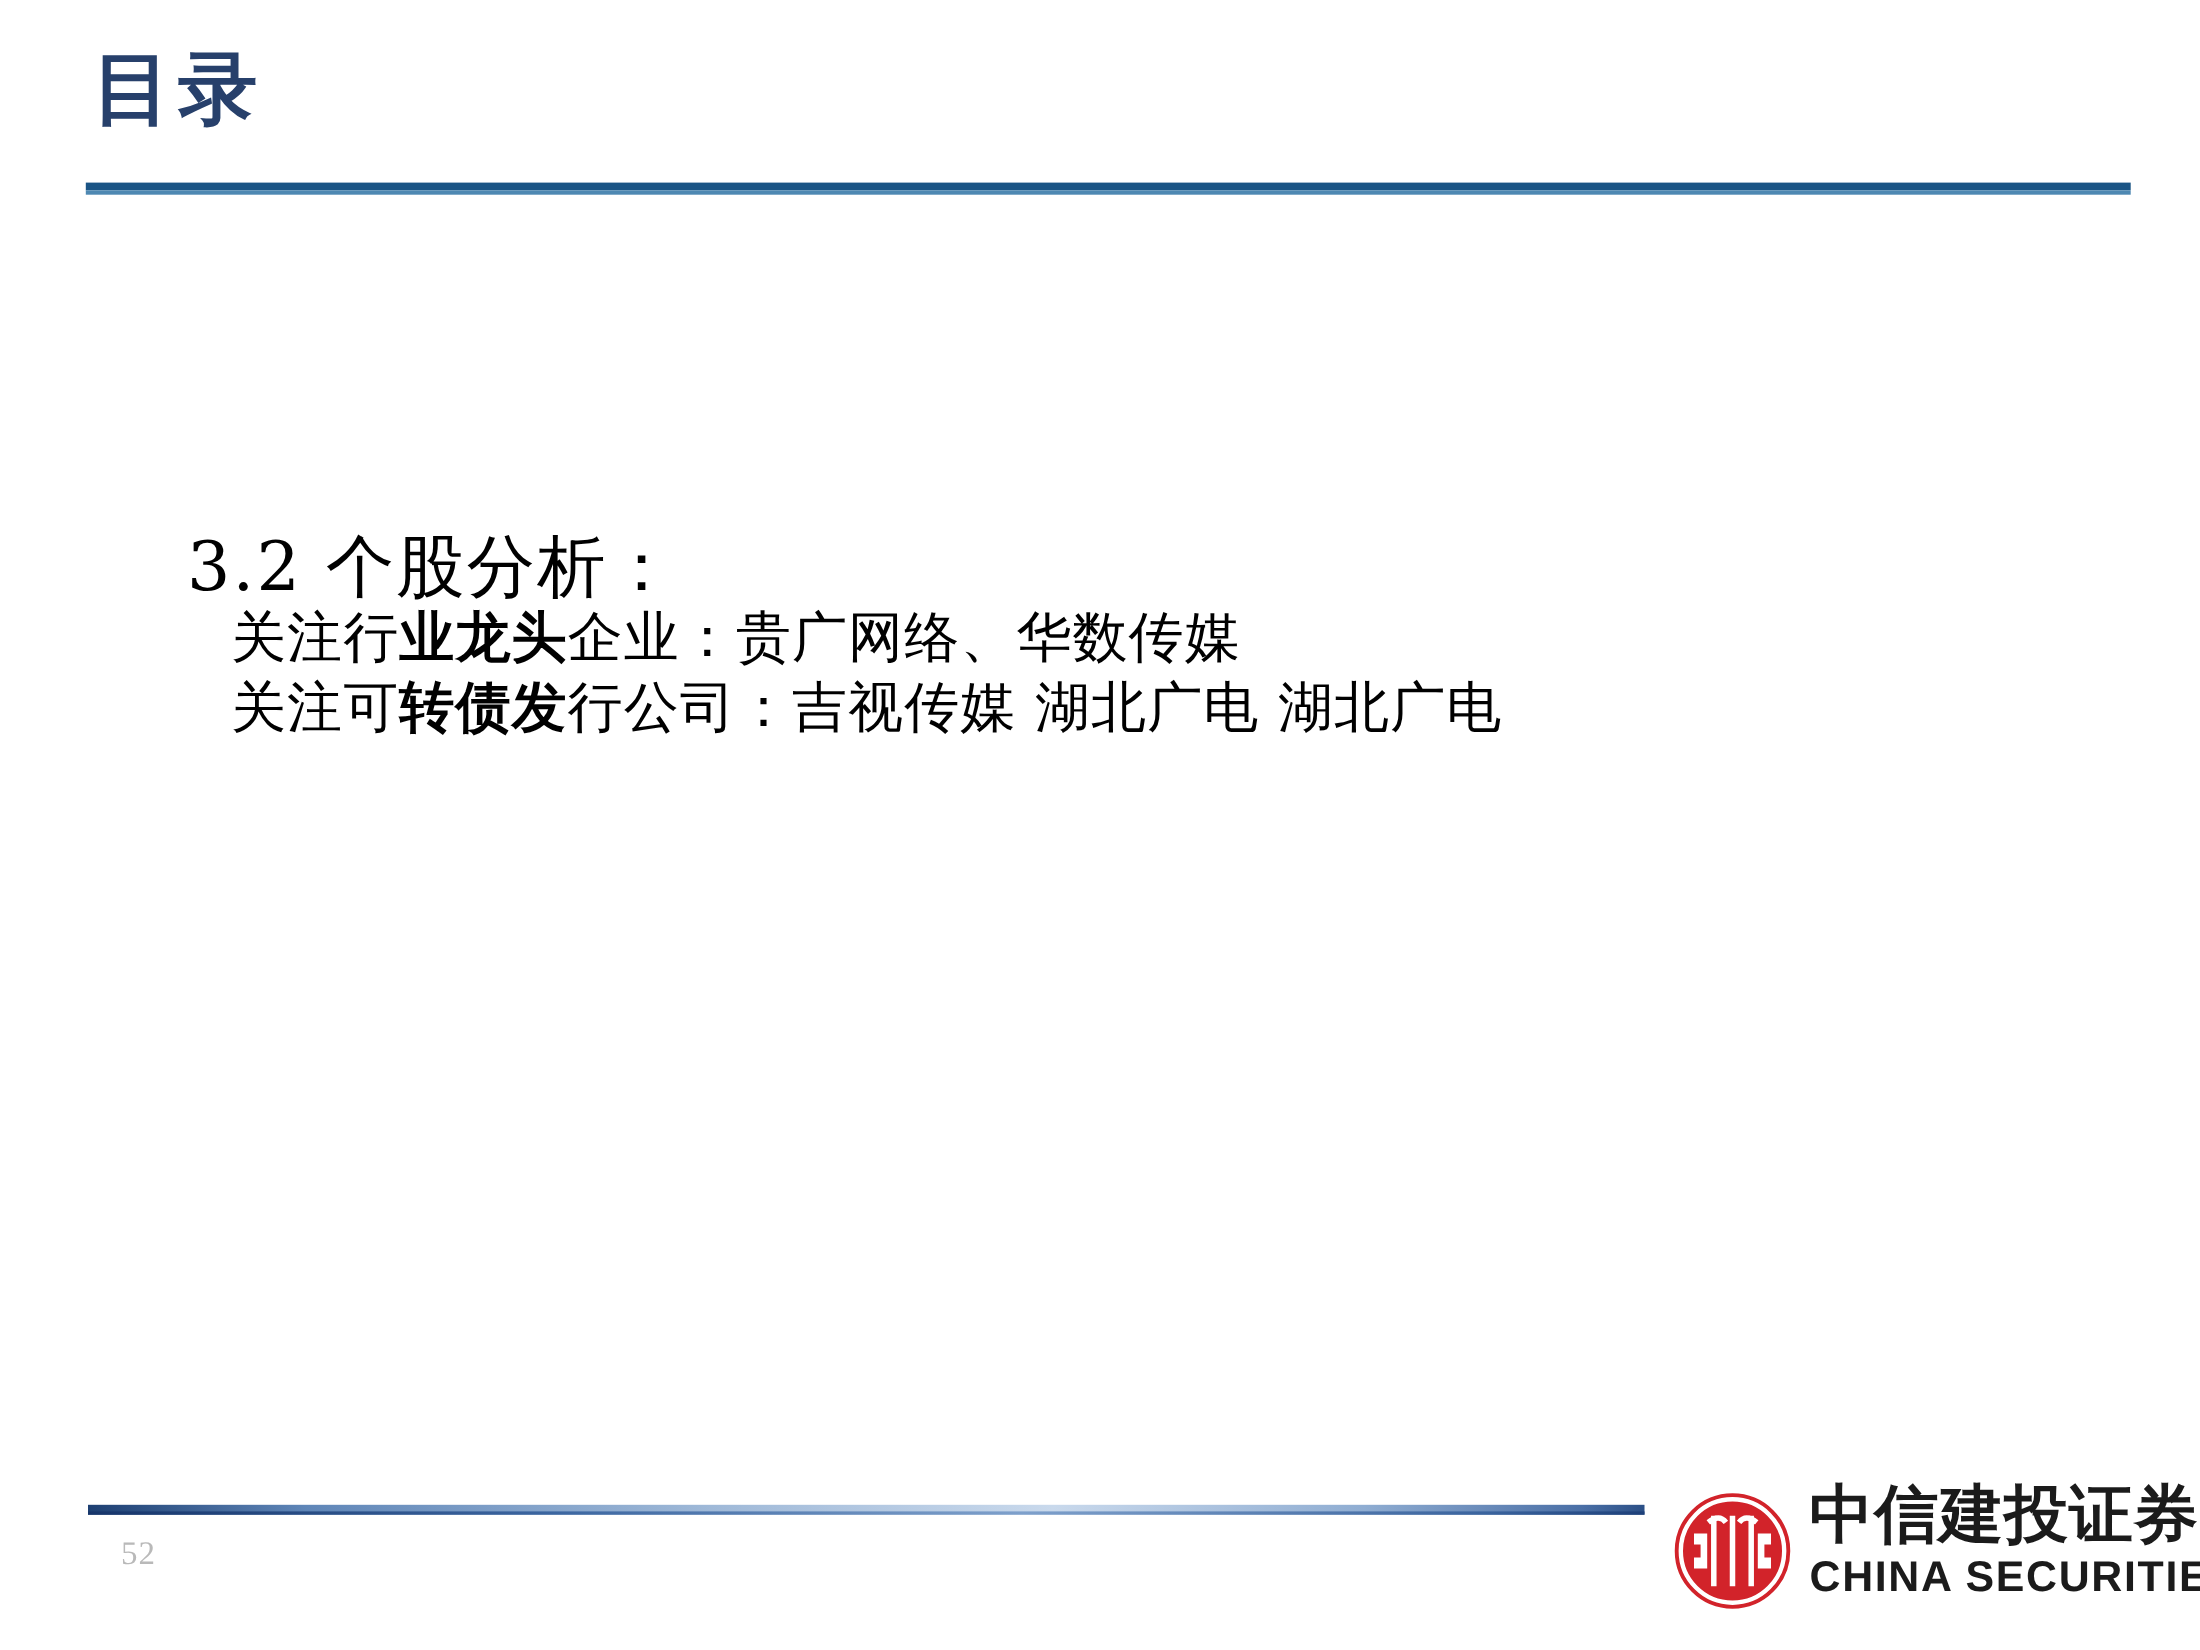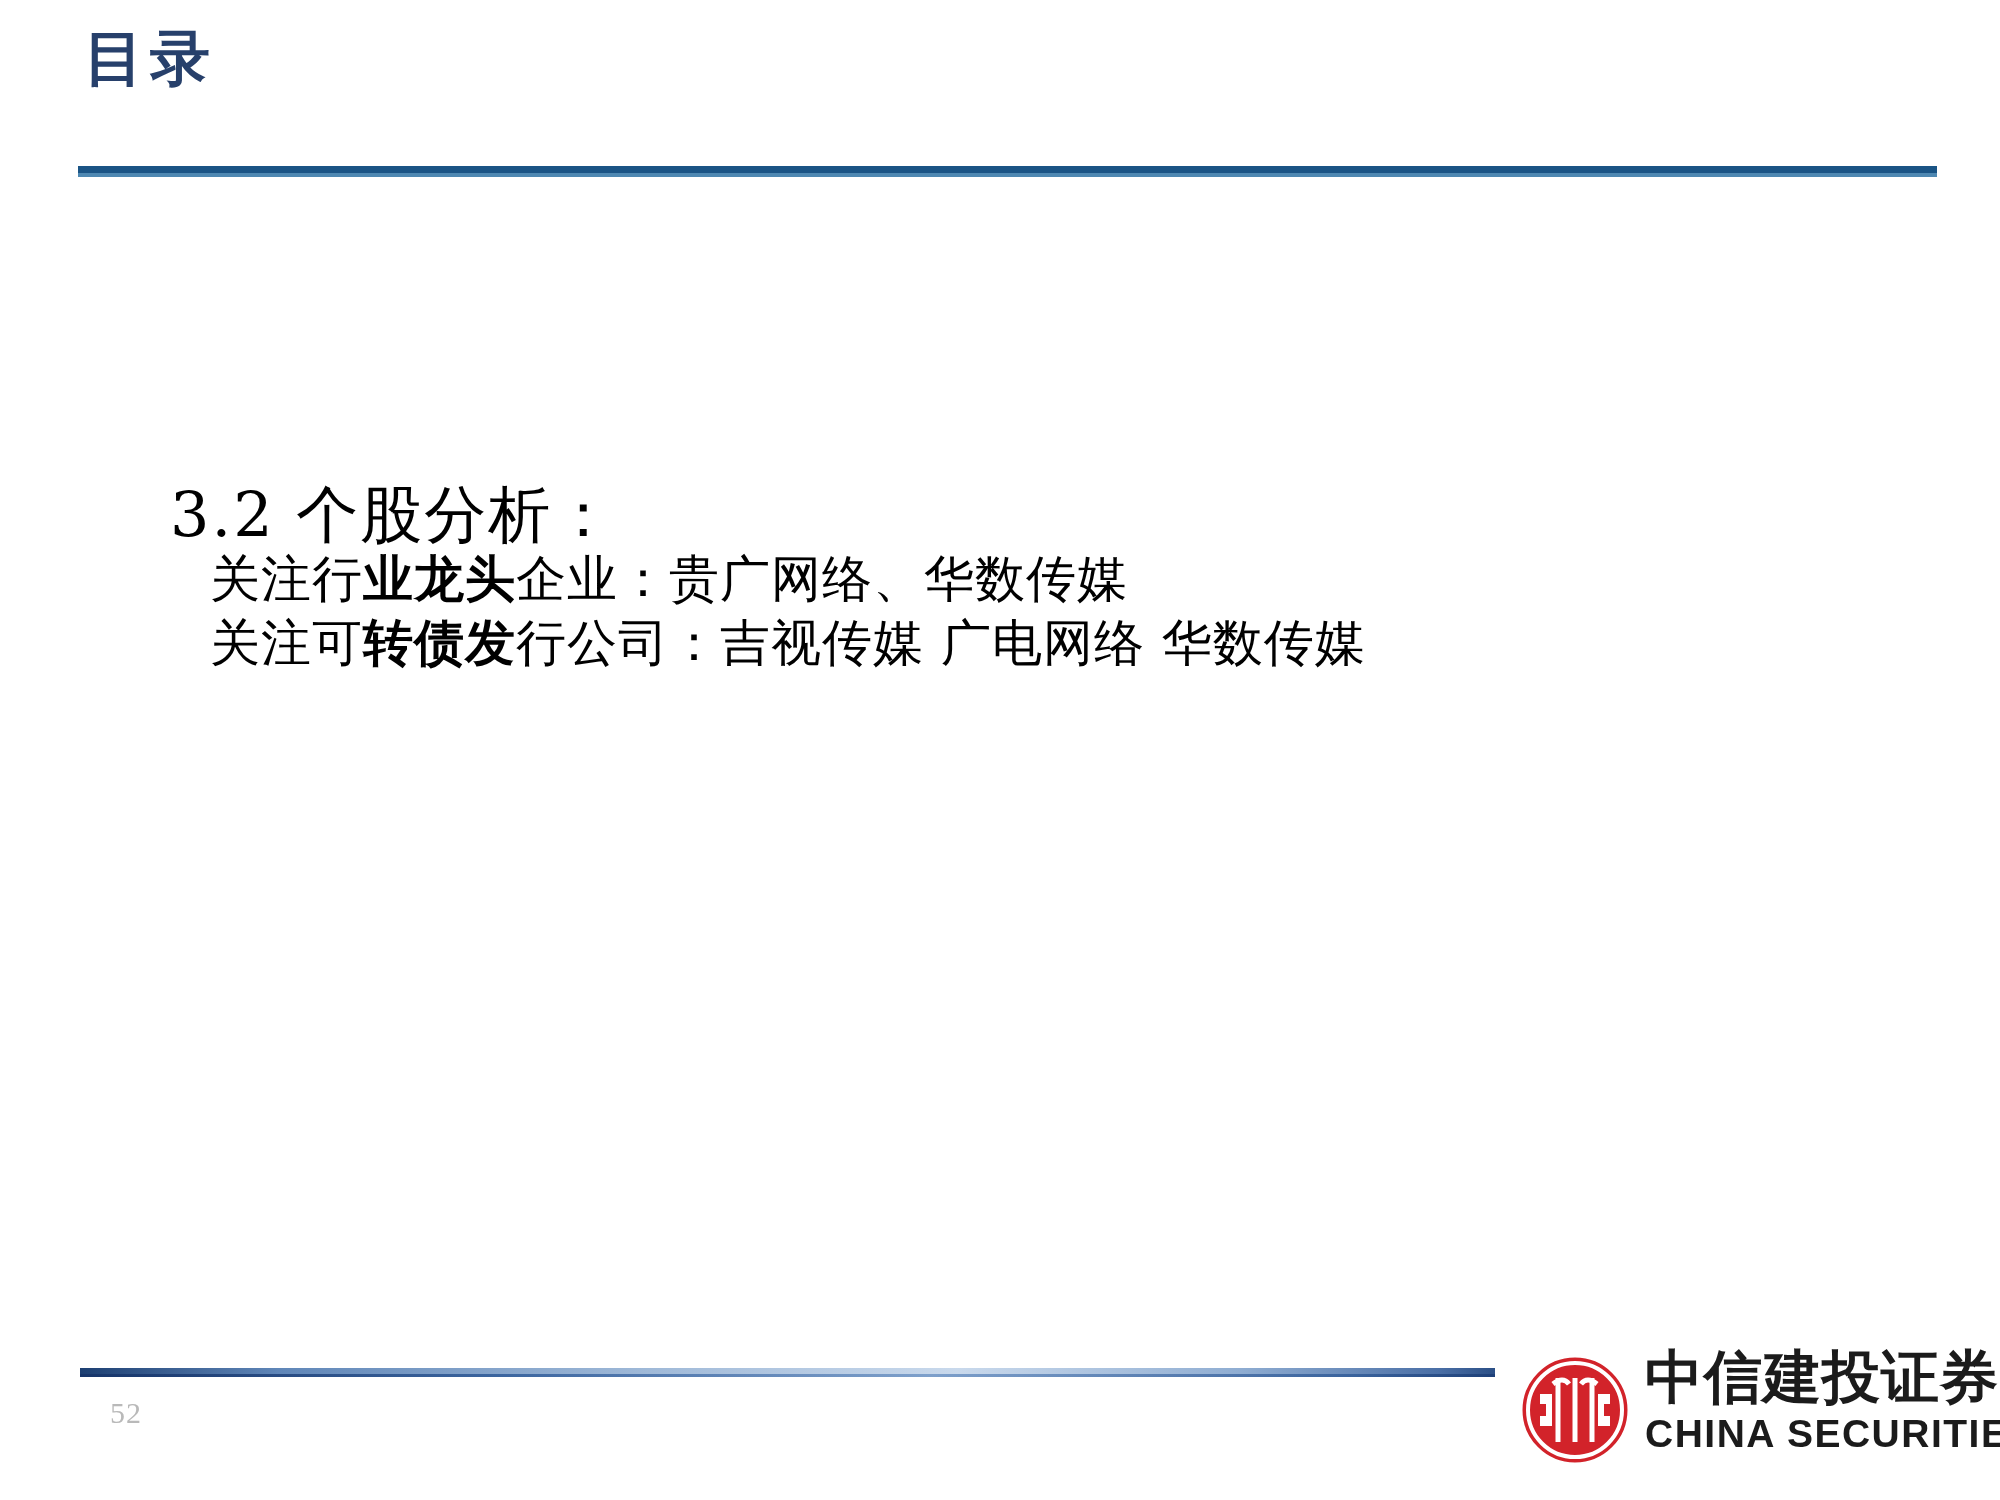--- a/index.html
+++ b/index.html
@@ -17,24 +17,24 @@
     width: 2000px;
     height: 1500px;
     background: #ffffff;
     overflow: hidden;
   }
 
   
   .slide-title {
     position: absolute;
     left: 84px;
-    top: 28px;
+    top: 44px;
     font-family: "DejaVu Serif", "Liberation Serif", serif;
     font-weight: bold;
-    font-size: 60px;
+    font-size: 72px;
     line-height: 1.0;
     color: #27406b;
     letter-spacing: 6px;
     white-space: nowrap;
   }
 
   .title-divider {
     position: absolute;
     left: 78px;
     top: 166px;
@@ -187,21 +187,21 @@
 
   <div class="content-block">
 
     <div class="heading-line">3.2  个股分析：</div>
 
     <div class="body-line">
       <span>关注行</span><span class="em">业龙头</span><span>企业：贵广网络、华数传媒</span>
     </div>
 
     <div class="body-line second">
-      <span>关注可</span><span class="em">转债发</span><span>行公司：吉视传媒  广电网络  华数传媒</span>
+      <span>关注可</span><span class="em">转债发</span><span>行公司：吉视传媒  湖北广电  湖北广电</span>
     </div>
 
   </div>
 
   <div class="footer-rule"></div>
 
   <div class="page-number">52</div>
 
   <div class="logo">
 

